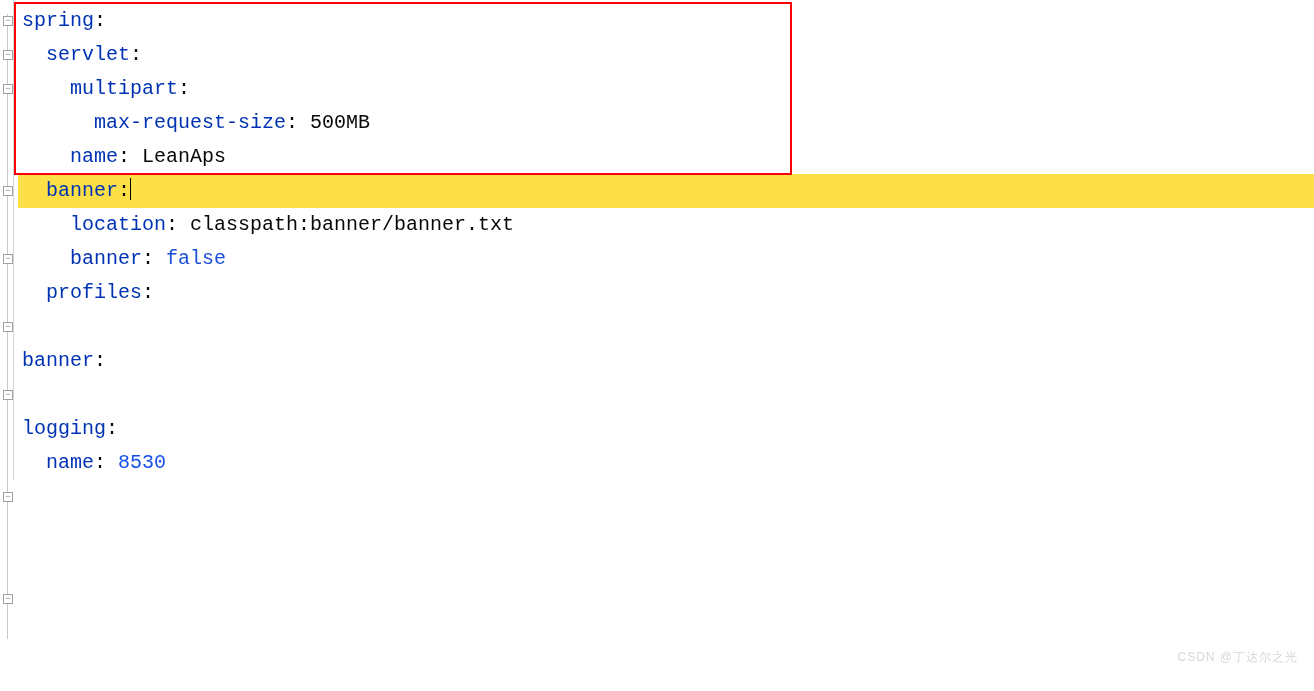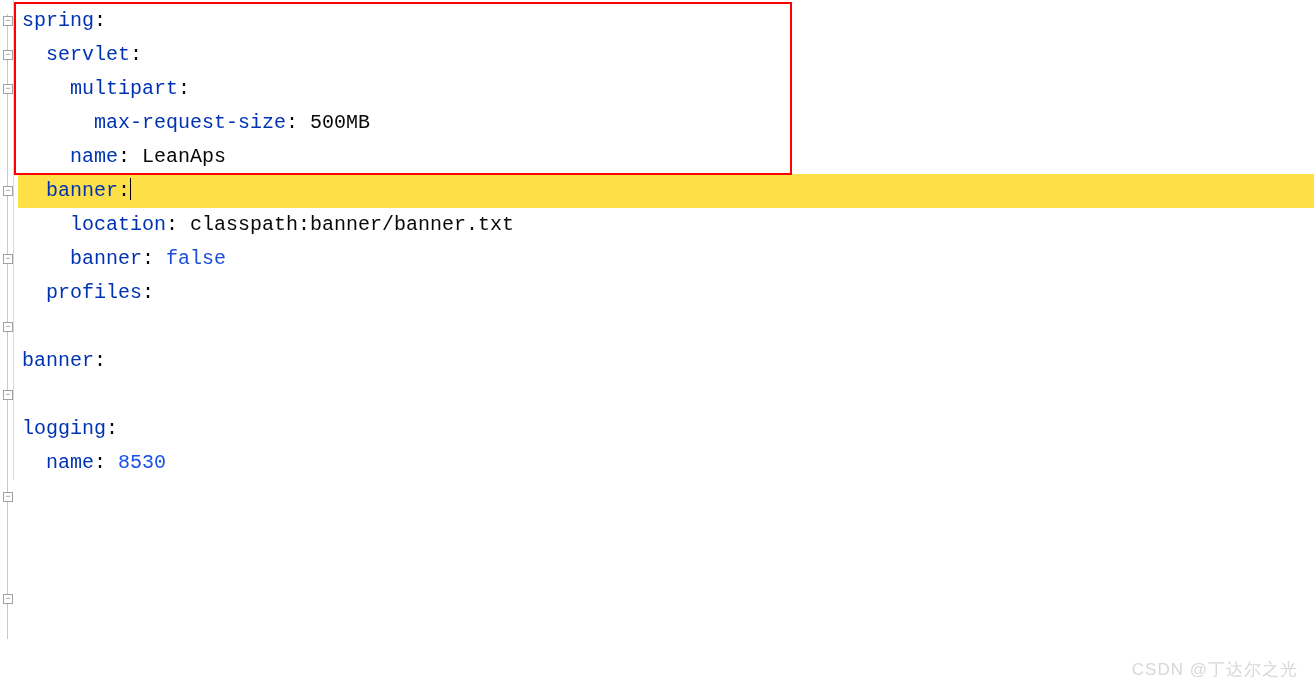--- a/index.html
+++ b/index.html
@@ -69,24 +69,24 @@
   }
   .redbox {
     position: absolute;
     border: 2px solid #ff0000;
     pointer-events: none;
     z-index: 5;
   }
   .watermark {
     position: absolute;
     right: 16px;
-    bottom: 10px;
+    bottom: 25px;
     color: #d7d7d7;
     font-family: sans-serif;
-    font-size: 17px;
+    font-size: 12px;
     pointer-events: none;
     letter-spacing: 1px;
   }
 </style>
 </head>
 <body>
 
 <div class="editor">
   <div class="gutter">
       <div class="fold-line" style="top: 14px; height: 625px;"></div>

